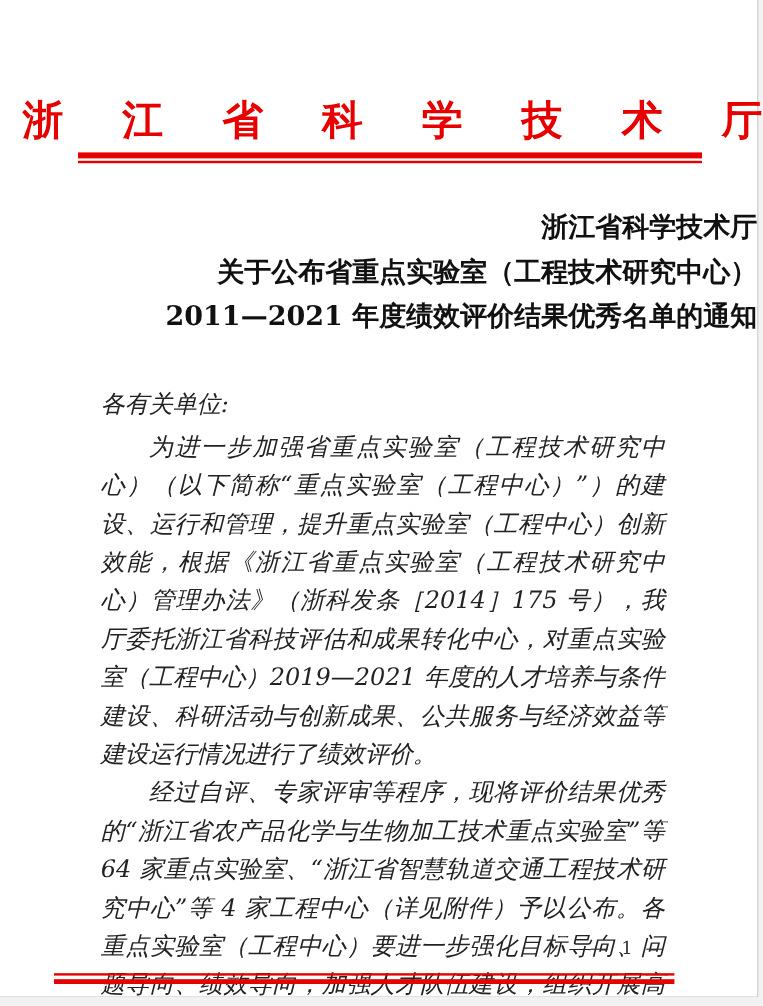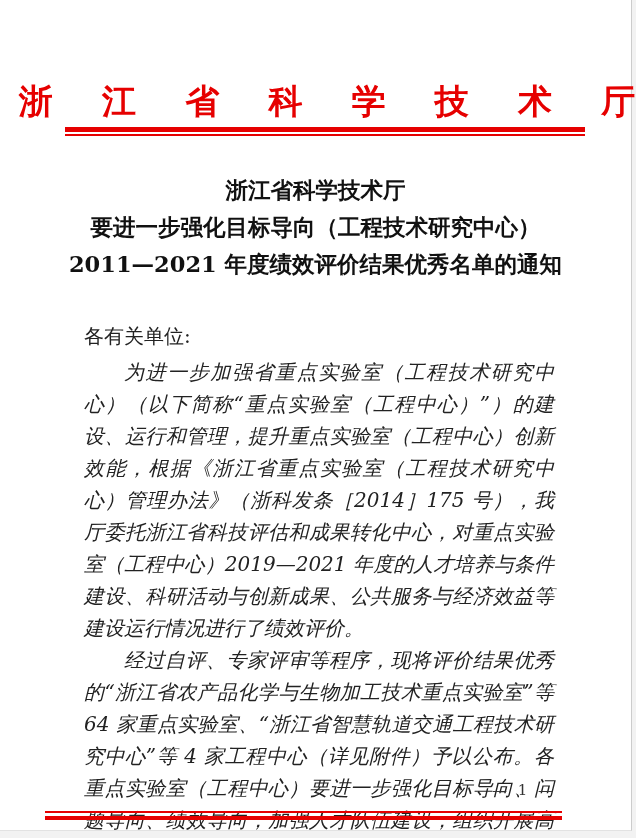--- a/index.html
+++ b/index.html
@@ -54,39 +54,40 @@
   .header-rule .thin {
     height: 2px;
     margin-top: 2px;
     background: var(--accent, #e60000);
   }
   .doc-title {
     position: absolute;
     top: 172px;
     left: 0;
     width: 100%;
-    text-align: center;
+    text-align: right;
     font-size: 22.5px;
     font-weight: bold;
     line-height: 37px;
     color: #111111;
     white-space: nowrap;
   }
   .body-block {
     position: absolute;
     top: 320px;
     left: 84px;
     width: 470px;
     font-size: 20px;
     line-height: 32px;
     color: #222222;
     text-align: justify;
   }
   .salutation {
     margin: 0 0 4px 0;
+    font-style: italic;
   }
   .para {
     margin: 0;
     text-indent: 2em;
     font-style: italic;
   }
   .page-number {
     position: absolute;
     top: 781px;
     left: 0;
@@ -120,21 +121,21 @@
 
     <h1 class="letterhead-title">浙 江 省 科 学 技 术 厅</h1>
 
     <div class="header-rule">
       <div class="thick"></div>
       <div class="thin"></div>
     </div>
 
     <div class="doc-title">
       <div>浙江省科学技术厅</div>
-      <div>要进一步强化目标导向（工程技术研究中心）</div>
+      <div>关于公布省重点实验室（工程技术研究中心）</div>
       <div>2011—2021 年度绩效评价结果优秀名单的通知</div>
     </div>
 
     <div class="body-block">
       <p class="salutation">各有关单位:</p>
       <p class="para">为进一步加强省重点实验室（工程技术研究中心）（以下简称“重点实验室（工程中心）”）的建设、运行和管理，提升重点实验室（工程中心）创新效能，根据《浙江省重点实验室（工程技术研究中心）管理办法》（浙科发条［2014］175 号），我厅委托浙江省科技评估和成果转化中心，对重点实验室（工程中心）2019—2021 年度的人才培养与条件建设、科研活动与创新成果、公共服务与经济效益等建设运行情况进行了绩效评价。</p>
       <p class="para">经过自评、专家评审等程序，现将评价结果优秀的“浙江省农产品化学与生物加工技术重点实验室”等 64 家重点实验室、“浙江省智慧轨道交通工程技术研究中心”等 4 家工程中心（详见附件）予以公布。各重点实验室（工程中心）要进一步强化目标导向、问题导向、绩效导向，加强人才队伍建设，组织开展高水</p>
     </div>
 
     <div class="page-number">— 1 —</div>

